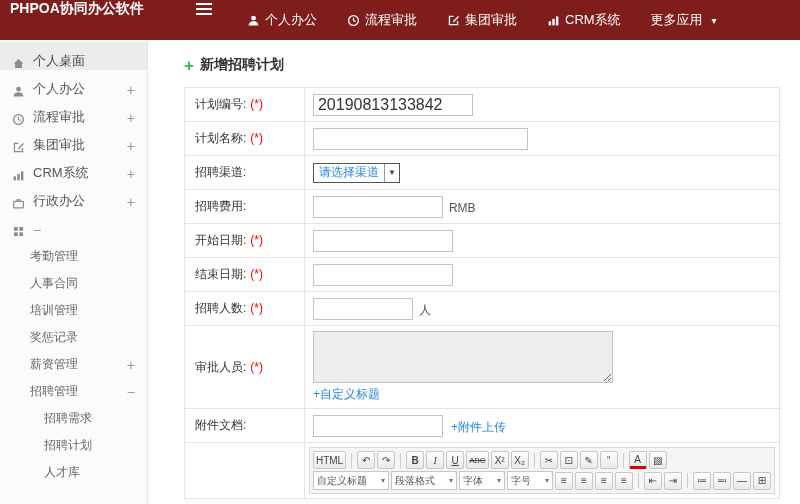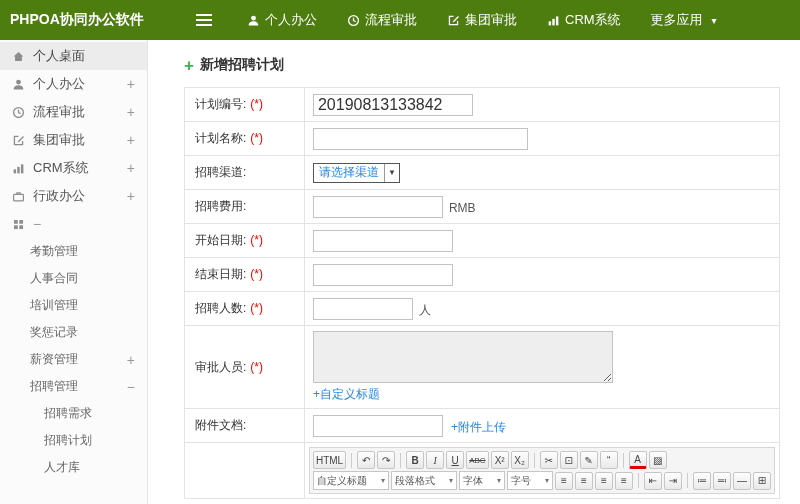--- a/index.html
+++ b/index.html
@@ -1,33 +1,33 @@
 <!DOCTYPE html>
 <html><head>
 <meta charset="utf-8">
 <style>
   *{box-sizing:border-box;margin:0;padding:0;}
   html,body{width:800px;height:504px;overflow:hidden;}
   body{font-family:"Liberation Sans","DejaVu Sans",sans-serif;background:#fff;}
 
   
-  .navbar{height:40px;background:#4d7c0f;display:flex;align-items:center;color:#fff;}
+  .navbar{height:40px;background:#7f1d1d;display:flex;color:#fff;}
   .brand{width:150px;padding-left:10px;font-size:14px;font-weight:bold;white-space:nowrap;}
   .hamburger{margin:0 20px 0 46px;cursor:pointer;}
   .hamburger i{display:block;width:16px;height:2px;background:#fff;margin:3px 0;}
   .nav-menu{display:flex;align-items:center;height:100%;}
   .nav-item{display:flex;align-items:center;gap:5px;padding:0 15px;height:100%;font-size:13px;cursor:pointer;white-space:nowrap;}
   .nav-ic{display:inline-flex;}
   .nav-ic svg{width:13px;height:13px;}
   .chev{font-size:10px;margin-left:4px;}
 
   
   .layout{display:flex;height:464px;}
   .sidebar{width:148px;background:#fbfbfb;border-right:1px solid #e4e4e4;padding-top:2px;overflow:hidden;}
-  .sb-item{display:flex;align-items:center;height:28px;padding:0 12px;color:#555;font-size:13px;cursor:pointer;white-space:nowrap;}
+  .sb-item{display:flex;align-items:flex-end;height:28px;padding:0 12px;color:#555;font-size:13px;cursor:pointer;white-space:nowrap;}
   .sb-item.active{background:#ececec;color:#444;}
   .sb-ic{display:inline-flex;margin-right:8px;color:#8d8d8d;}
   .sb-ic svg{width:13px;height:13px;}
   .sb-label{flex:1;}
   .sb-toggle{color:#999;font-size:14px;}
   .sb-item.lvl2{padding-left:30px;font-size:12px;color:#666;height:27px;}
   .sb-item.lvl3{padding-left:44px;font-size:12px;color:#666;height:27px;}
 
   
   .main{flex:1;padding:16px 0 0 36px;background:#fff;overflow:hidden;}

